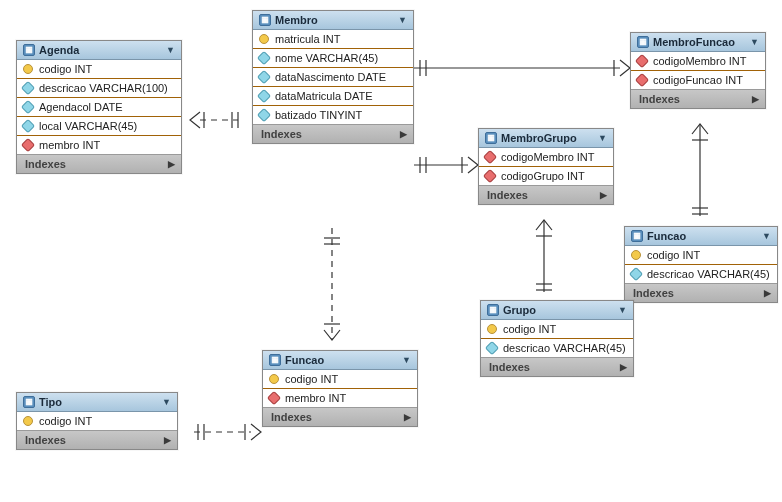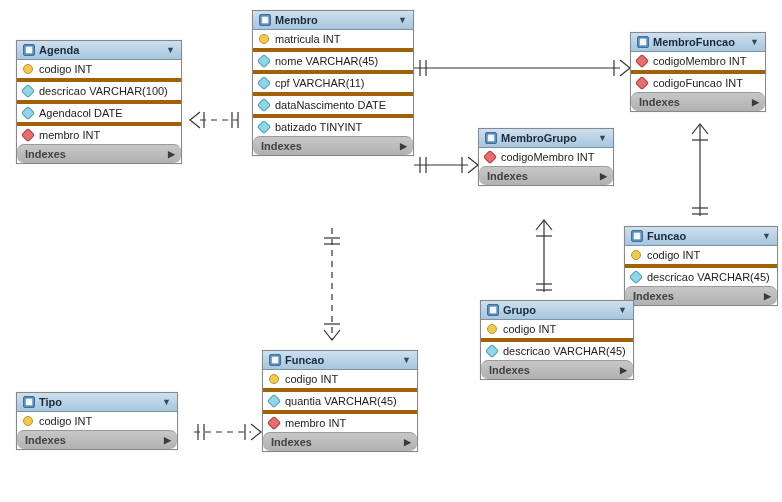--- a/index.html
+++ b/index.html
@@ -42,40 +42,39 @@
     position: absolute; right: 6px; top: 50%; transform: translateY(-50%);
     font-size: 9px; color: #2d4a60;
   }
   .entity-body {
     background: #fff;
   }
   .col-row {
     display: flex; align-items: center;
     gap: 6px;
     padding: 3px 6px;
-    border-bottom: 4px solid #a16207;
+    border-bottom: 1px solid #a16207;
     color: #222;
     white-space: nowrap;
   }
   .col-row:last-child { border-bottom: none; }
   .col-icon {
     width: 10px; height: 10px; border-radius: 50%;
     display: inline-block; flex-shrink: 0;
   }
   .col-icon.pk  { background: #f3c94a; border: 1px solid #b8923a; }  
   .col-icon.fk  { background: #e86e6e; border: 1px solid #a83a3a; transform: rotate(45deg); border-radius: 2px; }
   .col-icon.reg { background: #8fd6e8; border: 1px solid #4d9db3; transform: rotate(45deg); border-radius: 2px; }
   .indexes {
     background: linear-gradient(#c7c7c7, #b1b1b1);
     color: #414141;
     padding: 3px 8px;
     border-top: 1px solid #9a9a9a;
     font-weight: bold;
     position: relative;
-    border-radius: 7px;
   }
   .indexes .chev {
     position: absolute; right: 6px; top: 50%; transform: translateY(-50%);
     font-size: 9px; color: #3a3a3a;
   }
   svg.connectors {
     position: absolute; left:0; top:0; width:782px; height:502px;
     pointer-events: none;
   }
   svg .solid { stroke:#333; stroke-width:1.2; fill:none; }
@@ -172,20 +171,24 @@
         </div>
         <div class="col-row">
           <span class="col-icon reg"></span>
           <span>descricao VARCHAR(100)</span>
         </div>
         <div class="col-row">
           <span class="col-icon reg"></span>
           <span>Agendacol DATE</span>
         </div>
         <div class="col-row">
+          <span class="col-icon reg"></span>
+          <span>local VARCHAR(45)</span>
+        </div>
+        <div class="col-row">
           <span class="col-icon fk"></span>
           <span>membro INT</span>
         </div>
       </div>
       <div class="indexes"><span>Indexes</span><span class="chev">▶</span></div>
     </div>
     <div class="entity" style="left: 252px; top: 10px; width: 162px;">
       <div class="entity-header">
         <span class="table-icon">▦</span>
         <span>Membro</span>
@@ -195,28 +198,28 @@
         <div class="col-row">
           <span class="col-icon pk"></span>
           <span>matricula INT</span>
         </div>
         <div class="col-row">
           <span class="col-icon reg"></span>
           <span>nome VARCHAR(45)</span>
         </div>
         <div class="col-row">
           <span class="col-icon reg"></span>
-          <span>cpf VARCHAR(11)</span>
-        </div>
-        <div class="col-row">
-          <span class="col-icon reg"></span>
           <span>dataNascimento DATE</span>
         </div>
         <div class="col-row">
           <span class="col-icon reg"></span>
+          <span>dataMatricula DATE</span>
+        </div>
+        <div class="col-row">
+          <span class="col-icon reg"></span>
           <span>batizado TINYINT</span>
         </div>
       </div>
       <div class="indexes"><span>Indexes</span><span class="chev">▶</span></div>
     </div>
     <div class="entity" style="left: 630px; top: 32px; width: 136px;">
       <div class="entity-header">
         <span class="table-icon">▦</span>
         <span>MembroFuncao</span>
         <span class="chev">▼</span>
@@ -237,20 +240,24 @@
       <div class="entity-header">
         <span class="table-icon">▦</span>
         <span>MembroGrupo</span>
         <span class="chev">▼</span>
       </div>
       <div class="entity-body">
         <div class="col-row">
           <span class="col-icon fk"></span>
           <span>codigoMembro INT</span>
         </div>
+        <div class="col-row">
+          <span class="col-icon fk"></span>
+          <span>codigoGrupo INT</span>
+        </div>
       </div>
       <div class="indexes"><span>Indexes</span><span class="chev">▶</span></div>
     </div>
     <div class="entity" style="left: 624px; top: 226px; width: 154px;">
       <div class="entity-header">
         <span class="table-icon">▦</span>
         <span>Funcao</span>
         <span class="chev">▼</span>
       </div>
       <div class="entity-body">
@@ -288,24 +295,20 @@
         <span class="table-icon">▦</span>
         <span>Funcao</span>
         <span class="chev">▼</span>
       </div>
       <div class="entity-body">
         <div class="col-row">
           <span class="col-icon pk"></span>
           <span>codigo INT</span>
         </div>
         <div class="col-row">
-          <span class="col-icon reg"></span>
-          <span>quantia VARCHAR(45)</span>
-        </div>
-        <div class="col-row">
           <span class="col-icon fk"></span>
           <span>membro INT</span>
         </div>
       </div>
       <div class="indexes"><span>Indexes</span><span class="chev">▶</span></div>
     </div>
     <div class="entity" style="left: 16px; top: 392px; width: 162px;">
       <div class="entity-header">
         <span class="table-icon">▦</span>
         <span>Tipo</span>

